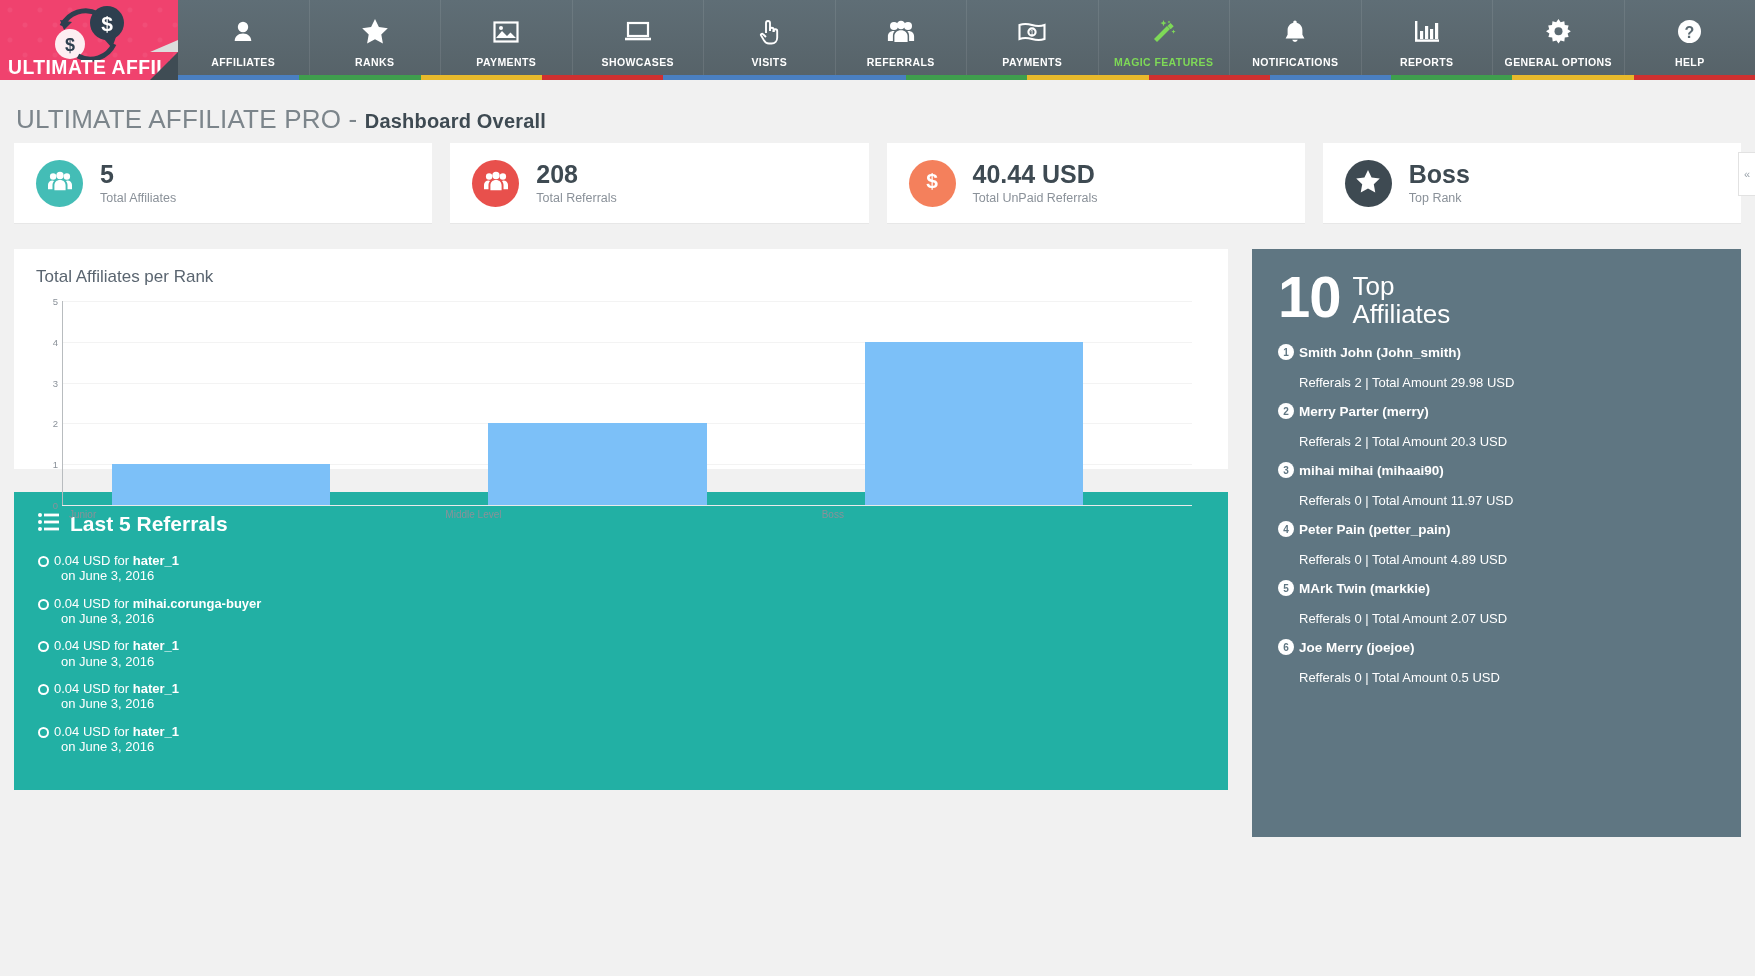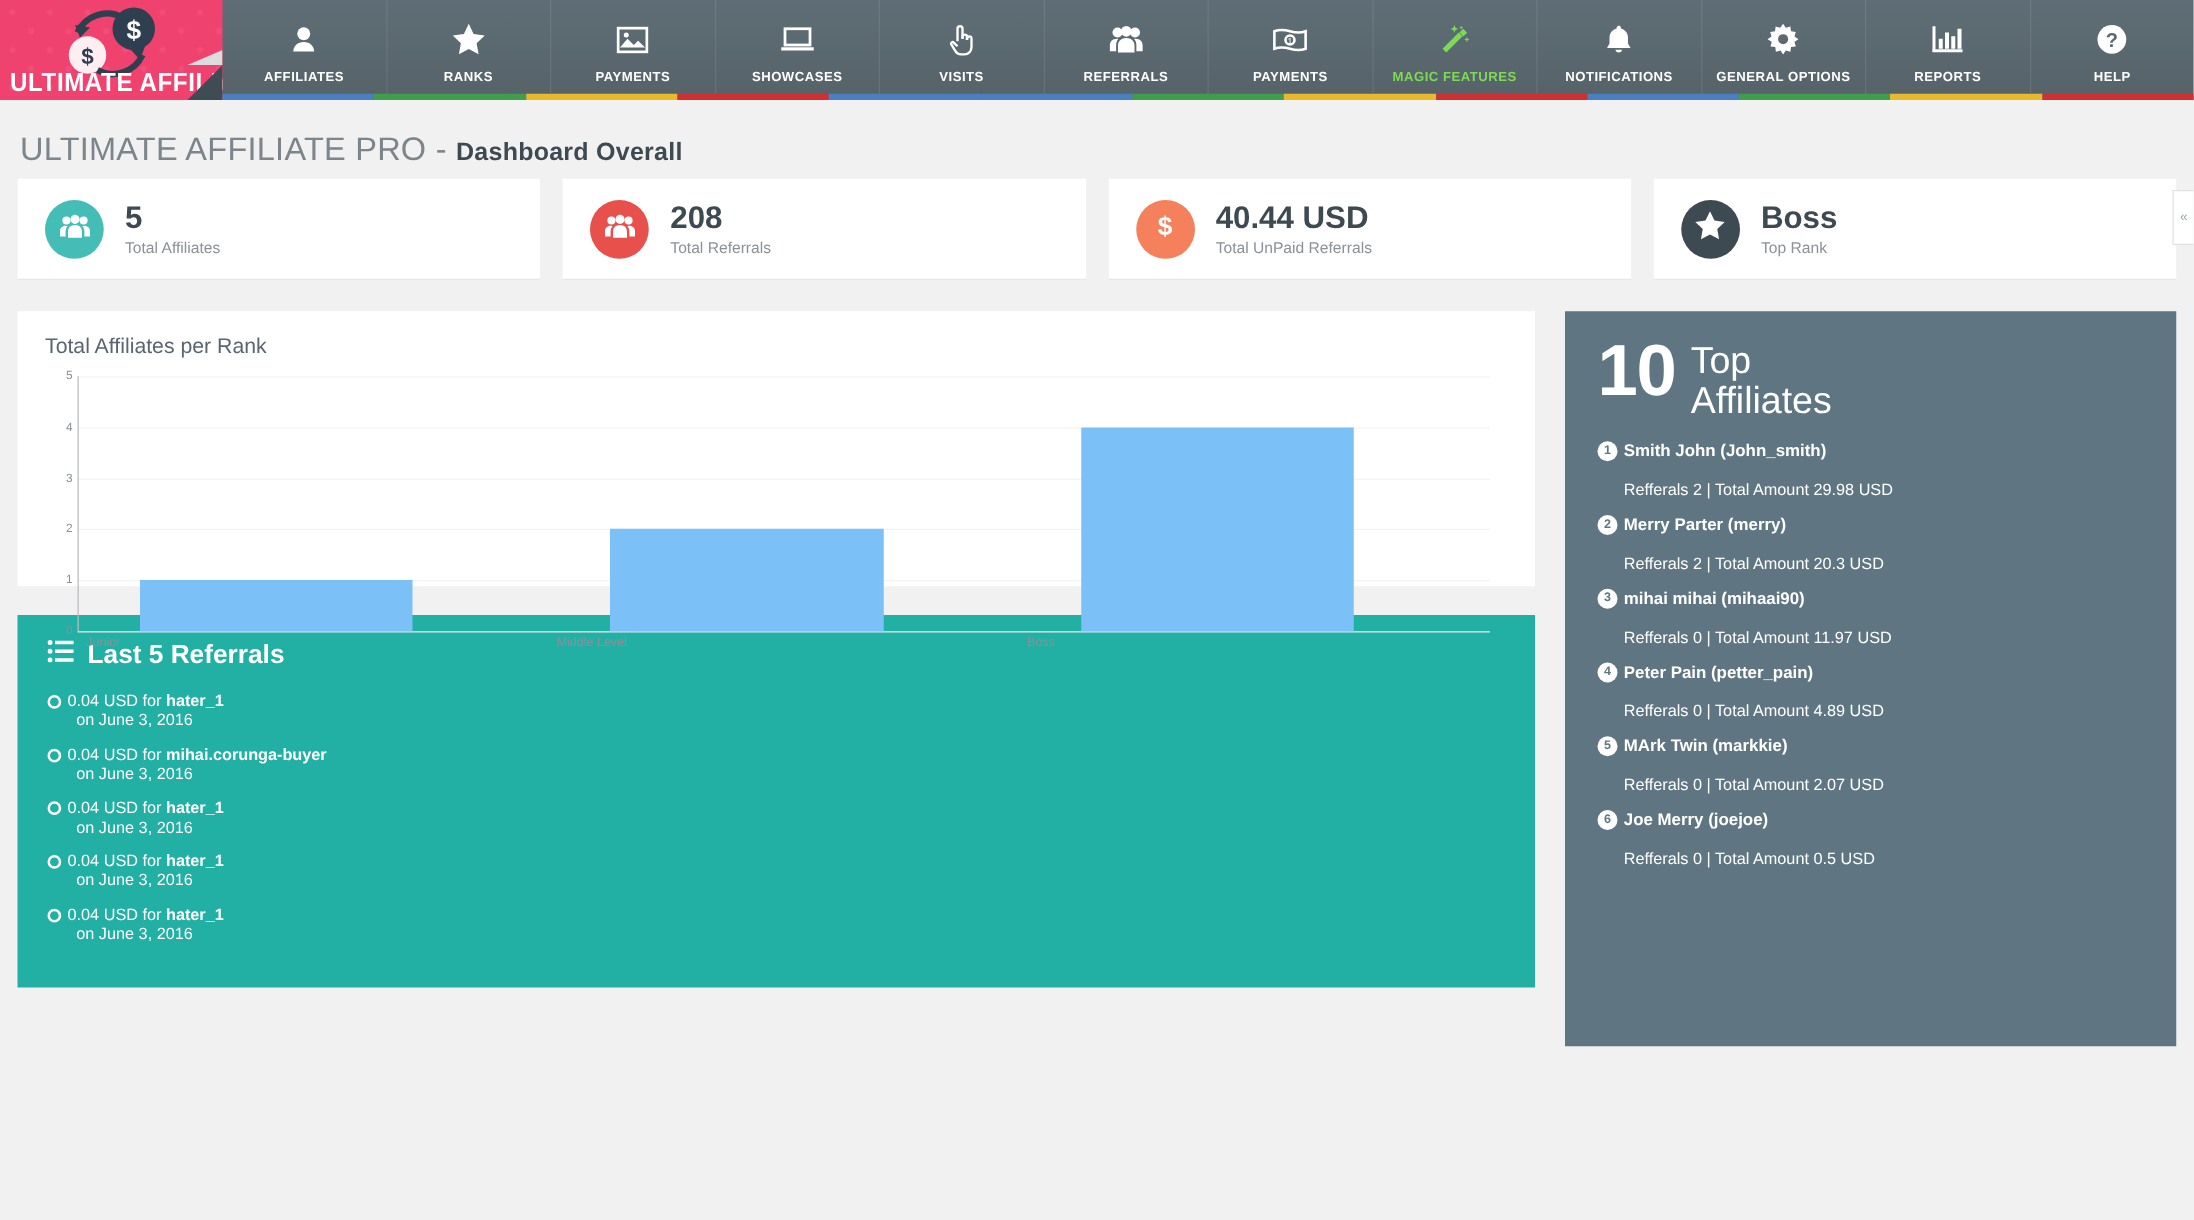--- a/index.html
+++ b/index.html
@@ -176,21 +176,21 @@
 
   
   .topcard { background:#5f7682; padding: 22px 26px 24px 26px; height: 588px; color:#fff; }
   .tophead { display:flex; align-items:flex-start; gap:12px; margin-bottom: 16px; }
   .tophead .num {
     font-family:"Liberation Sans Narrow","Liberation Sans",sans-serif;
     font-size: 58px; font-weight:bold; line-height:.88; letter-spacing:-1px;
   }
   .tophead .words {
     font-family:"Liberation Sans Narrow","Liberation Sans",sans-serif;
-    font-size: 30px; line-height: 1.06; padding-top: 2px;
+    font-size: 26px; line-height: 1.06; padding-top: 2px;
   }
   .toprow { margin-bottom: 13px; }
   .toprow .line1 { display:flex; align-items:center; gap:5px; font-size:13.5px; font-weight:bold; }
   .badge {
     width:16px; height:16px; border-radius:50%; background:#fff; color:#5f7682;
     font-size:10px; font-weight:bold; display:inline-flex; align-items:center; justify-content:center;
     flex:0 0 16px;
   }
   .toprow .line2 { font-size:13px; padding-left: 21px; margin-top: 15px; }
 
@@ -323,40 +323,40 @@
         <svg width="22" height="25" viewBox="0 0 22 25" fill="currentColor">
             <path d="M11 1.5c-1 0-1.7.8-1.7 1.7v.6C5.9 4.6 3.6 7.6 3.6 11.2v4.6L1.6 19.4h18.8l-2-3.6v-4.6c0-3.6-2.3-6.6-5.7-7.4v-.6c0-.9-.7-1.7-1.7-1.7z"></path>
             <path d="M8.2 20.8a2.9 2.9 0 0 0 5.6 0z"></path>
           </svg>
       </span>
       <span class="lbl">NOTIFICATIONS</span>
     </div>
 
     <div class="navitem">
       <span class="ico">
-        <svg width="25" height="25" viewBox="0 0 25 25" fill="currentColor">
-            <path d="M12.5 0l2.1 3.2 3.7-1 .5 3.8 3.8.5-1 3.7 3.2 2.1-3.2 2.1 1 3.7-3.8.5-.5 3.8-3.7-1-2.1 3.2-2.1-3.2-3.7 1-.5-3.8-3.8-.5 1-3.7L0 12.3l3.2-2.1-1-3.7 3.8-.5.5-3.8 3.7 1z"></path>
-            <circle cx="12.5" cy="12.3" r="4" fill="#5b6a72"></circle>
-          </svg>
-      </span>
-      <span class="lbl">GENERAL OPTIONS</span>
-    </div>
-
-    <div class="navitem">
-      <span class="ico">
         <svg width="26" height="24" viewBox="0 0 26 24" fill="currentColor">
             <rect x="1" y="1" width="2.4" height="20"></rect>
             <rect x="1" y="19.4" width="24" height="2.4"></rect>
             <rect x="6" y="11" width="3.2" height="8"></rect>
             <rect x="11" y="6" width="3.2" height="13"></rect>
             <rect x="16" y="9" width="3.2" height="10"></rect>
             <rect x="21" y="3" width="3.2" height="16"></rect>
           </svg>
       </span>
       <span class="lbl">REPORTS</span>
+    </div>
+
+    <div class="navitem">
+      <span class="ico">
+        <svg width="25" height="25" viewBox="0 0 25 25" fill="currentColor">
+            <path d="M12.5 0l2.1 3.2 3.7-1 .5 3.8 3.8.5-1 3.7 3.2 2.1-3.2 2.1 1 3.7-3.8.5-.5 3.8-3.7-1-2.1 3.2-2.1-3.2-3.7 1-.5-3.8-3.8-.5 1-3.7L0 12.3l3.2-2.1-1-3.7 3.8-.5.5-3.8 3.7 1z"></path>
+            <circle cx="12.5" cy="12.3" r="4" fill="#5b6a72"></circle>
+          </svg>
+      </span>
+      <span class="lbl">GENERAL OPTIONS</span>
     </div>
 
     <div class="navitem">
       <span class="ico">
         <svg width="25" height="25" viewBox="0 0 25 25" fill="currentColor">
             <circle cx="12.5" cy="12.5" r="11.5"></circle>
             <text x="12.5" y="18.5" font-family="Liberation Sans, sans-serif" font-size="16" font-weight="bold" fill="#5b6a72" text-anchor="middle">?</text>
           </svg>
       </span>
       <span class="lbl">HELP</span>

